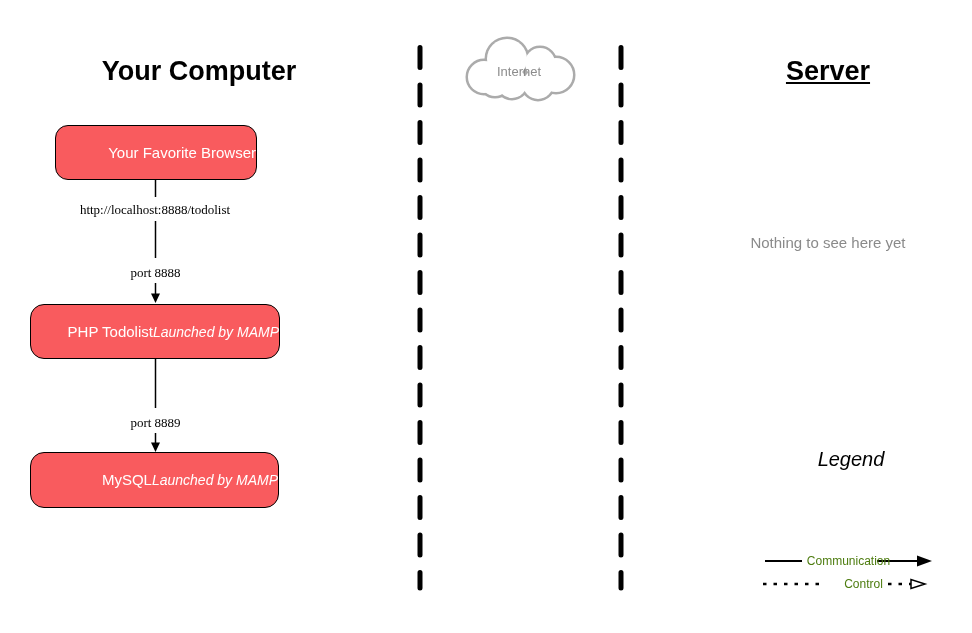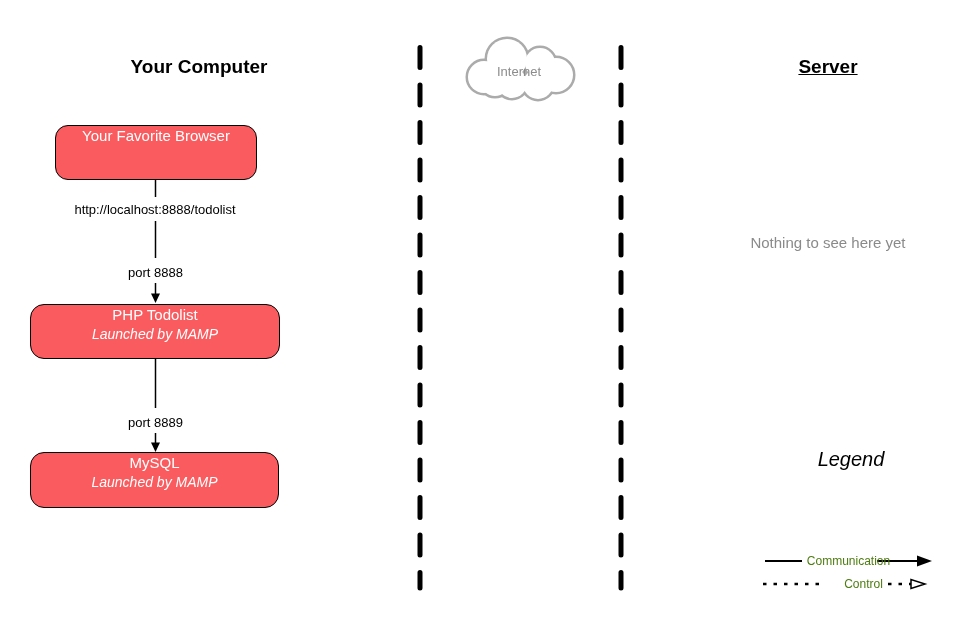--- a/index.html
+++ b/index.html
@@ -11,45 +11,46 @@
     font-family: "Liberation Sans", sans-serif;
     overflow: hidden;
   }
   .abs { position: absolute; }
   svg.overlay {
     position: absolute;
     left: 0; top: 0;
     width: 972px; height: 633px;
   }
   .section-title {
-    font-size: 19px;
+    font-size: 27px;
     font-weight: bold;
     color: var(--title-text, #000000);
     text-align: center;
   }
   .node {
     position: absolute;
     background: var(--process-fill, #F95B5E);
     border: 1.5px solid var(--process-border, #000000);
     color: var(--process-text, #ffffff);
     display: flex;
-    flex-direction: column;
+    flex-direction: row;
     align-items: center;
-    justify-content: flex-start;
+    justify-content: flex-end;
     text-align: center;
     box-sizing: border-box;
   }
   .node .t1 { font-size: 15px; line-height: 20px; }
   .node .t2 { font-size: 14px; line-height: 18px; font-style: italic; }
   .label {
     position: absolute;
     font-size: 13px;
     color: #000000;
     text-align: center;
     line-height: 15px;
+    font-family: Liberation Serif, serif;
   }
   .muted { color: var(--muted-text, #8A8A8A); font-size: 15px; }
   .cloud-text { color: var(--cloud-text, #8C8C8C); font-size: 13px; }
   .legend-title {
     font-size: 20px;
     font-style: italic;
     color: #000000;
     text-align: center;
   }
   .legend-label { font-size: 12px; color: #4d7c0f; text-align: center; }

